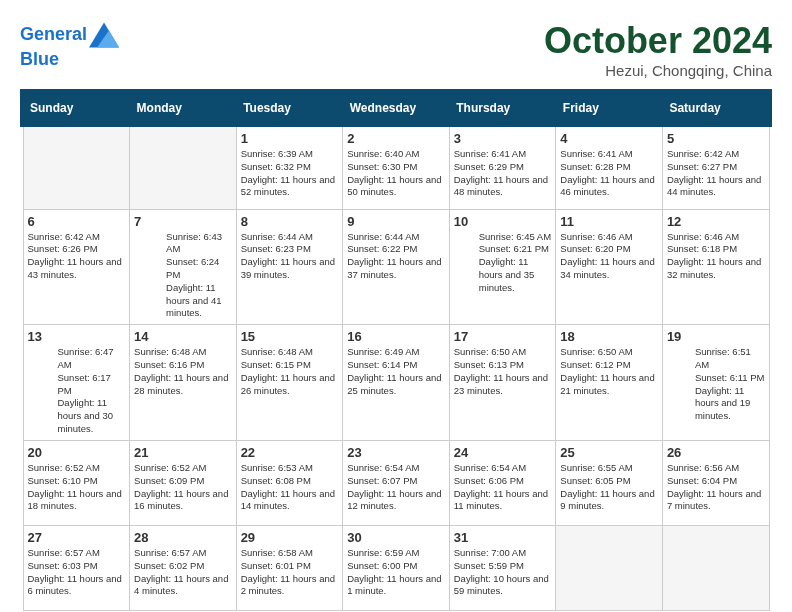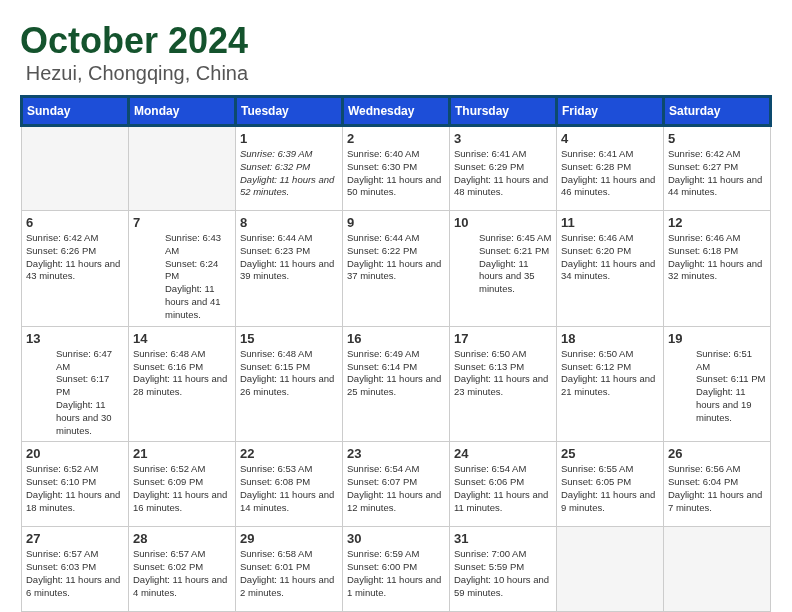--- a/index.html
+++ b/index.html
@@ -36,36 +36,36 @@
     }
     .title-block {
       text-align: right;
     }
     .month-title {
       font-size: 36px;
       font-weight: bold;
       color: #14532d;
     }
     .location {
-      font-size: 20px;
+      font-size: 15px;
       color: #555;
     }
     table {
       width: 100%;
       border-collapse: collapse;
       table-layout: fixed;
     }
     thead th {
-      background-color: #1d4ed8;
+      background-color: #0c4a6e;
       color: #fff;
       font-size: 12px;
       font-weight: bold;
       padding: 6px 4px;
       text-align: left;
-      border: 3px solid #0c4a6e;
+      border: 6px solid #0c4a6e;
     }
     td {
       border: 1px solid #ccc;
       vertical-align: top;
       padding: 4px;
       font-size: 10px;
       color: #333;
       height: 85px;
       background: #fff;
     }
@@ -90,20 +90,31 @@
       background: #fff;
     }
     tbody tr:nth-child(odd) td:not(.empty) {
       background: #fff;
     }
   </style>
 </head>
 <body>
 
 <div class="header">
+  <div class="logo">
+    <div>
+      <div class="logo-text">
+        <span>General</span><svg class="logo-icon" viewBox="0 0 30 25" xmlns="http://www.w3.org/2000/svg" style="display:inline-block;vertical-align:middle;margin-left:2px">
+            <polygon points="0,25 15,0 30,25" fill="#1a73c9"></polygon>
+            <polygon points="8,25 20,8 30,25" fill="#5aabf0"></polygon>
+          </svg><br>
+        <span style="color:#1a73c9;font-size:18px;font-weight:bold;">Blue</span>
+      </div>
+    </div>
+  </div>
   <div class="title-block">
     <div class="month-title">October 2024</div>
     <div class="location">Hezui, Chongqing, China</div>
   </div>
 </div>
 
 <table>
   <thead>
     <tr id="weekday-header">
         <th>Sunday</th>
@@ -114,21 +125,21 @@
         <th>Friday</th>
         <th>Saturday</th>
       </tr>
   </thead>
   <tbody id="calendar-body">
       <tr>
         <td class="empty"></td>
         <td class="empty"></td>
         <td>
           <span class="day-num">1</span>
-          <div class="cell-text" style="white-space: pre-line; font-style: italic;">Sunrise: 6:39 AM
+          <div class="cell-text" style="white-space: pre-line;">Sunrise: 6:39 AM
 Sunset: 6:32 PM
 Daylight: 11 hours and 52 minutes.</div>
         </td>
         <td>
           <span class="day-num">2</span>
           <div class="cell-text" style="white-space: pre-line;">Sunrise: 6:40 AM
 Sunset: 6:30 PM
 Daylight: 11 hours and 50 minutes.</div>
         </td>
         <td>

